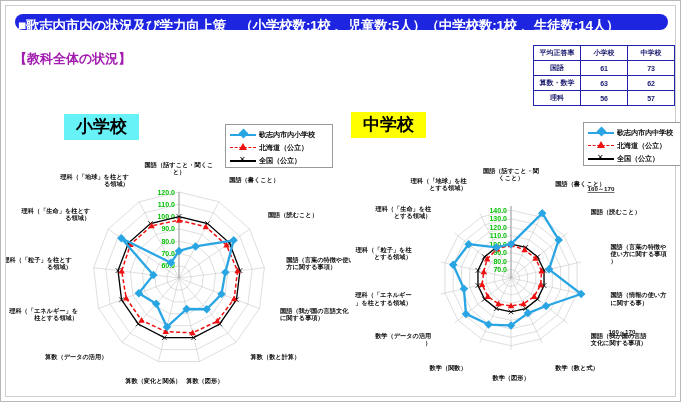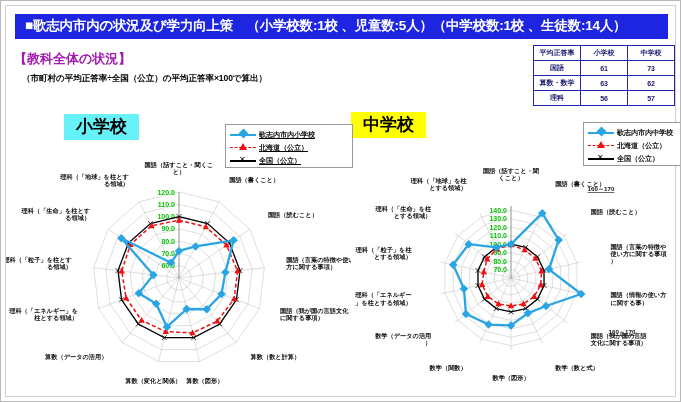--- a/index.html
+++ b/index.html
@@ -3,23 +3,23 @@
 <meta charset="utf-8">
 <style>
   html,body{margin:0;padding:0;background:#fff;}
   body{font-family:"Liberation Sans","DejaVu Sans",sans-serif;}
   #page{position:relative;width:681px;height:402px;background:#ffffff;overflow:hidden;
         border:1px solid #b8b8b8;box-sizing:border-box;}
   #inner{position:absolute;left:4px;top:4px;width:671px;height:392px;background:#fff;
          border:1px solid #cfcfcf;box-sizing:border-box;}
 
   
-  .titlebar{position:absolute;left:9px;top:8px;width:653px;height:25px;background:#1d25e0;
+  .titlebar{position:absolute;left:9px;top:8px;width:653px;height:16px;background:#1d25e0;
             color:#fff;font-size:13.5px;font-weight:bold;line-height:24px;white-space:nowrap;
-            letter-spacing:-0.2px;padding-left:10px;box-sizing:border-box;}
+            letter-spacing:-0.2px;padding-left:3px;box-sizing:border-box;border-radius:10px;}
 
   
   .sect-head{position:absolute;left:8px;top:44px;font-size:13px;font-weight:bold;color:#a21caf;}
 
   
   .para{position:absolute;left:16px;top:66px;font-size:8.6px;font-weight:bold;color:#000;
         line-height:12.5px;letter-spacing:-0.1px;}
 
   
   .sumtable{position:absolute;left:527px;top:39px;border-collapse:collapse;
@@ -34,21 +34,21 @@
 
   
   .badge{position:absolute;font-size:17px;font-weight:bold;color:#000;
          padding:2px 12px;line-height:22px;}
   #badge-sho{left:58px;top:108px;background:#66f2f7;}
   #badge-chu{left:345px;top:106px;background:#ffff00;}
 
   
   .legendbox{position:absolute;background:#fff;border:1px solid #9a9a9a;
              padding:3px 5px 3px 4px;box-sizing:border-box;}
-  #legend-left{left:219px;top:118px;width:128px;height:44px;text-decoration:underline;}
+  #legend-left{left:219px;top:118px;width:108px;height:44px;}
   #legend-right{left:565px;top:116px;width:110px;height:44px;margin-left:12px;}
   .legrow{display:flex;align-items:center;height:13px;}
   .legkey{width:26px;height:11px;position:relative;flex:0 0 26px;margin-right:3px;}
   .legkey .ln{position:absolute;left:0;top:5px;width:26px;height:1.6px;}
   .legkey .ln.blue{background:#29a5e3;}
   .legkey .ln.red{background:transparent;border-top:1.6px dashed #ee1111;}
   .legkey .ln.blk{background:#000;}
   .legkey .mk{position:absolute;left:10px;top:1px;width:7px;height:7px;}
   .legkey .mk.dia{background:#29a5e3;transform:rotate(45deg);}
   .legkey .mk.tri{width:0;height:0;left:9px;top:1px;border-left:4px solid transparent;
@@ -81,21 +81,20 @@
 <body>
 
 <div id="page">
  <div id="inner">
 
   <div class="titlebar">■歌志内市内の状況及び学力向上策　（小学校数:1校 、児童数:5人）（中学校数:1校 、生徒数:14人）</div>
 
   <div class="sect-head">【教科全体の状況】</div>
 
   <div class="para">
-    <div>（市町村の平均正答率÷全国（公立）の平均正答率×100で算出）</div>
   </div>
 
   <table class="sumtable">
     <tbody>
           <tr>
       <th class="c0">平均正答率</th>
       <th class="c1">小学校</th>
       <th class="c2">中学校</th>
     </tr>
     <tr>

